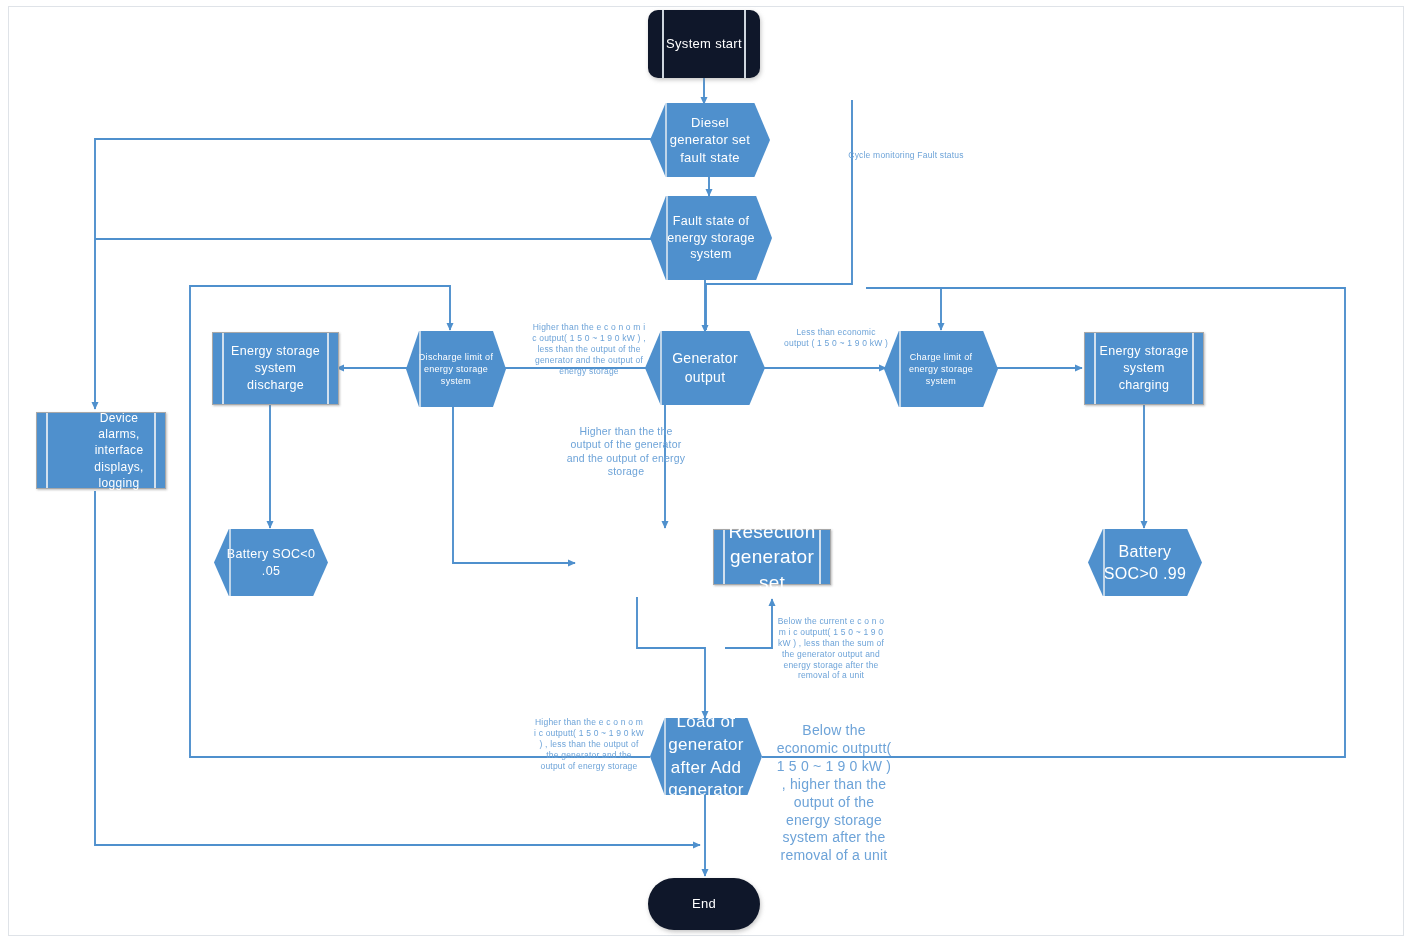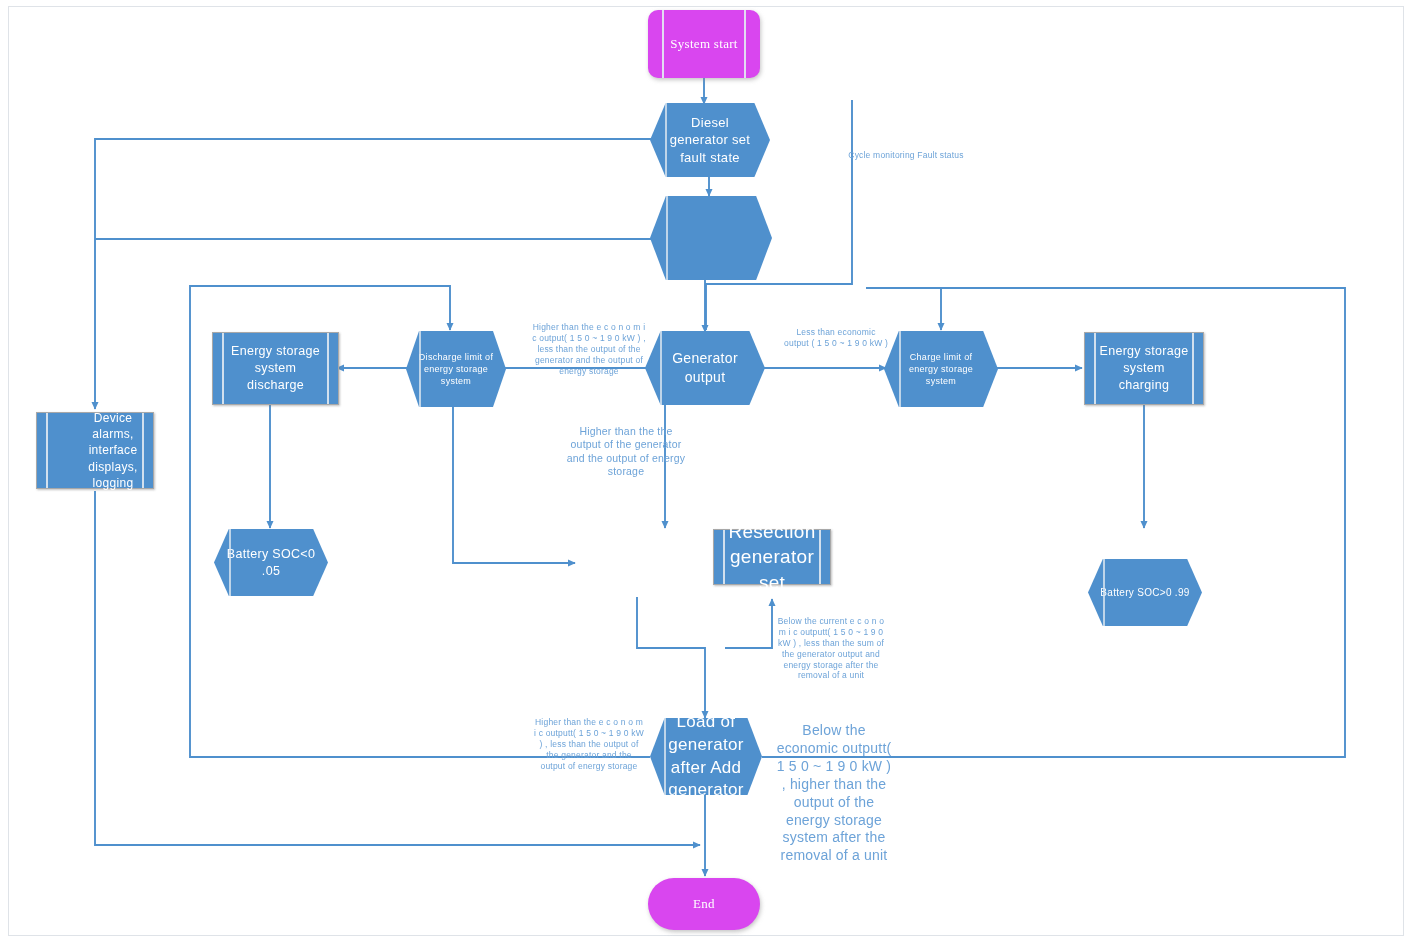--- a/index.html
+++ b/index.html
@@ -13,21 +13,21 @@
   .proc{background:#4f90cd;border:1px solid #a8a8a8;box-shadow:1px 1px 2px rgba(120,120,120,.45);}
   .proc .barL,.proc .barR{position:absolute;top:0;bottom:0;width:2px;background:#e9eef3;opacity:.85;}
   .proc .barL{left:9px;} .proc .barR{right:9px;}
   .proc .txt{position:relative;padding:0 14px;z-index:2;}
   
   .hex{background:#4f90cd;clip-path:polygon(13% 0,87% 0,100% 50%,87% 100%,13% 100%,0 50%);
        filter:drop-shadow(1.5px 1.5px 1px rgba(140,140,140,.6));}
   .hex .txt{padding:0 10px;}
   .hex .edgeL{position:absolute;left:12.8%;top:0;bottom:0;width:2px;background:#dbe6f0;opacity:.8;}
   
-  .term{background:#d946ef;border-radius:26px;filter:drop-shadow(1px 2px 2px rgba(140,140,140,.5));font-family:Liberation Serif, serif;}
+  .term{background:#0f172a;border-radius:26px;filter:drop-shadow(1px 2px 2px rgba(140,140,140,.5));}
   .term.start{border-radius:10px;}
   .term.start .barL,.term.start .barR{position:absolute;top:0;bottom:0;width:2px;background:#e3ebf2;opacity:.9;}
   .term.start .barL{left:14px;} .term.start .barR{right:14px;}
   
   .elabel{position:absolute;color:#6da3d8;text-align:center;line-height:1.28;letter-spacing:.2px;}
 </style>
 </head>
 <body>
 
 <div id="canvas">
@@ -92,20 +92,21 @@
     <span class="txt">System  start</span>
   </div>
 
   <div class="node hex" style="left:650px;top:103px;width:120px;height:74px;font-size:13px;text-align:center;">
     <span class="edgeL"></span>
     <span class="txt">Diesel generator set  fault state</span>
   </div>
 
   <div class="node hex" style="left:650px;top:196px;width:122px;height:84px;font-size:12.5px;">
     <span class="edgeL"></span>
+    <span class="txt">Fault  state of  energy storage system</span>
   </div>
 
   <div class="node hex" style="left:645px;top:331px;width:120px;height:74px;font-size:14px;">
     <span class="edgeL"></span>
     <span class="txt">Generator output</span>
   </div>
 
   <div class="node hex" style="left:406px;top:331px;width:100px;height:76px;font-size:9px;">
     <span class="edgeL"></span>
     <span class="txt">Discharge    limit of    energy storage    system</span>
@@ -126,26 +127,26 @@
     <span class="barL"></span>
     <span class="barR"></span>
     <span class="txt">Energy   storage system charging</span>
   </div>
 
   <div class="node hex" style="left:214px;top:529px;width:114px;height:67px;font-size:12.5px;">
     <span class="edgeL"></span>
     <span class="txt">Battery SOC&lt;0 .05</span>
   </div>
 
-  <div class="node hex" style="left:1088px;top:559px;width:114px;height:67px;font-size:10px;">
+  <div class="node hex" style="left:1088px;top:529px;width:114px;height:67px;font-size:16px;">
     <span class="edgeL"></span>
     <span class="txt">Battery SOC&gt;0 .99</span>
   </div>
 
-  <div class="node proc" style="left:36px;top:412px;width:118px;height:77px;font-size:12px;padding-left:36px;">
+  <div class="node proc" style="left:36px;top:412px;width:130px;height:77px;font-size:12px;padding-left:36px;">
     <span class="barL"></span>
     <span class="barR"></span>
     <span class="txt">Device  alarms, interface displays, logging</span>
   </div>
 
 
   <div class="node proc" style="left:713px;top:529px;width:118px;height:56px;font-size:19px;">
     <span class="barL"></span>
     <span class="barR"></span>
     <span class="txt">Resection generator   set</span>

